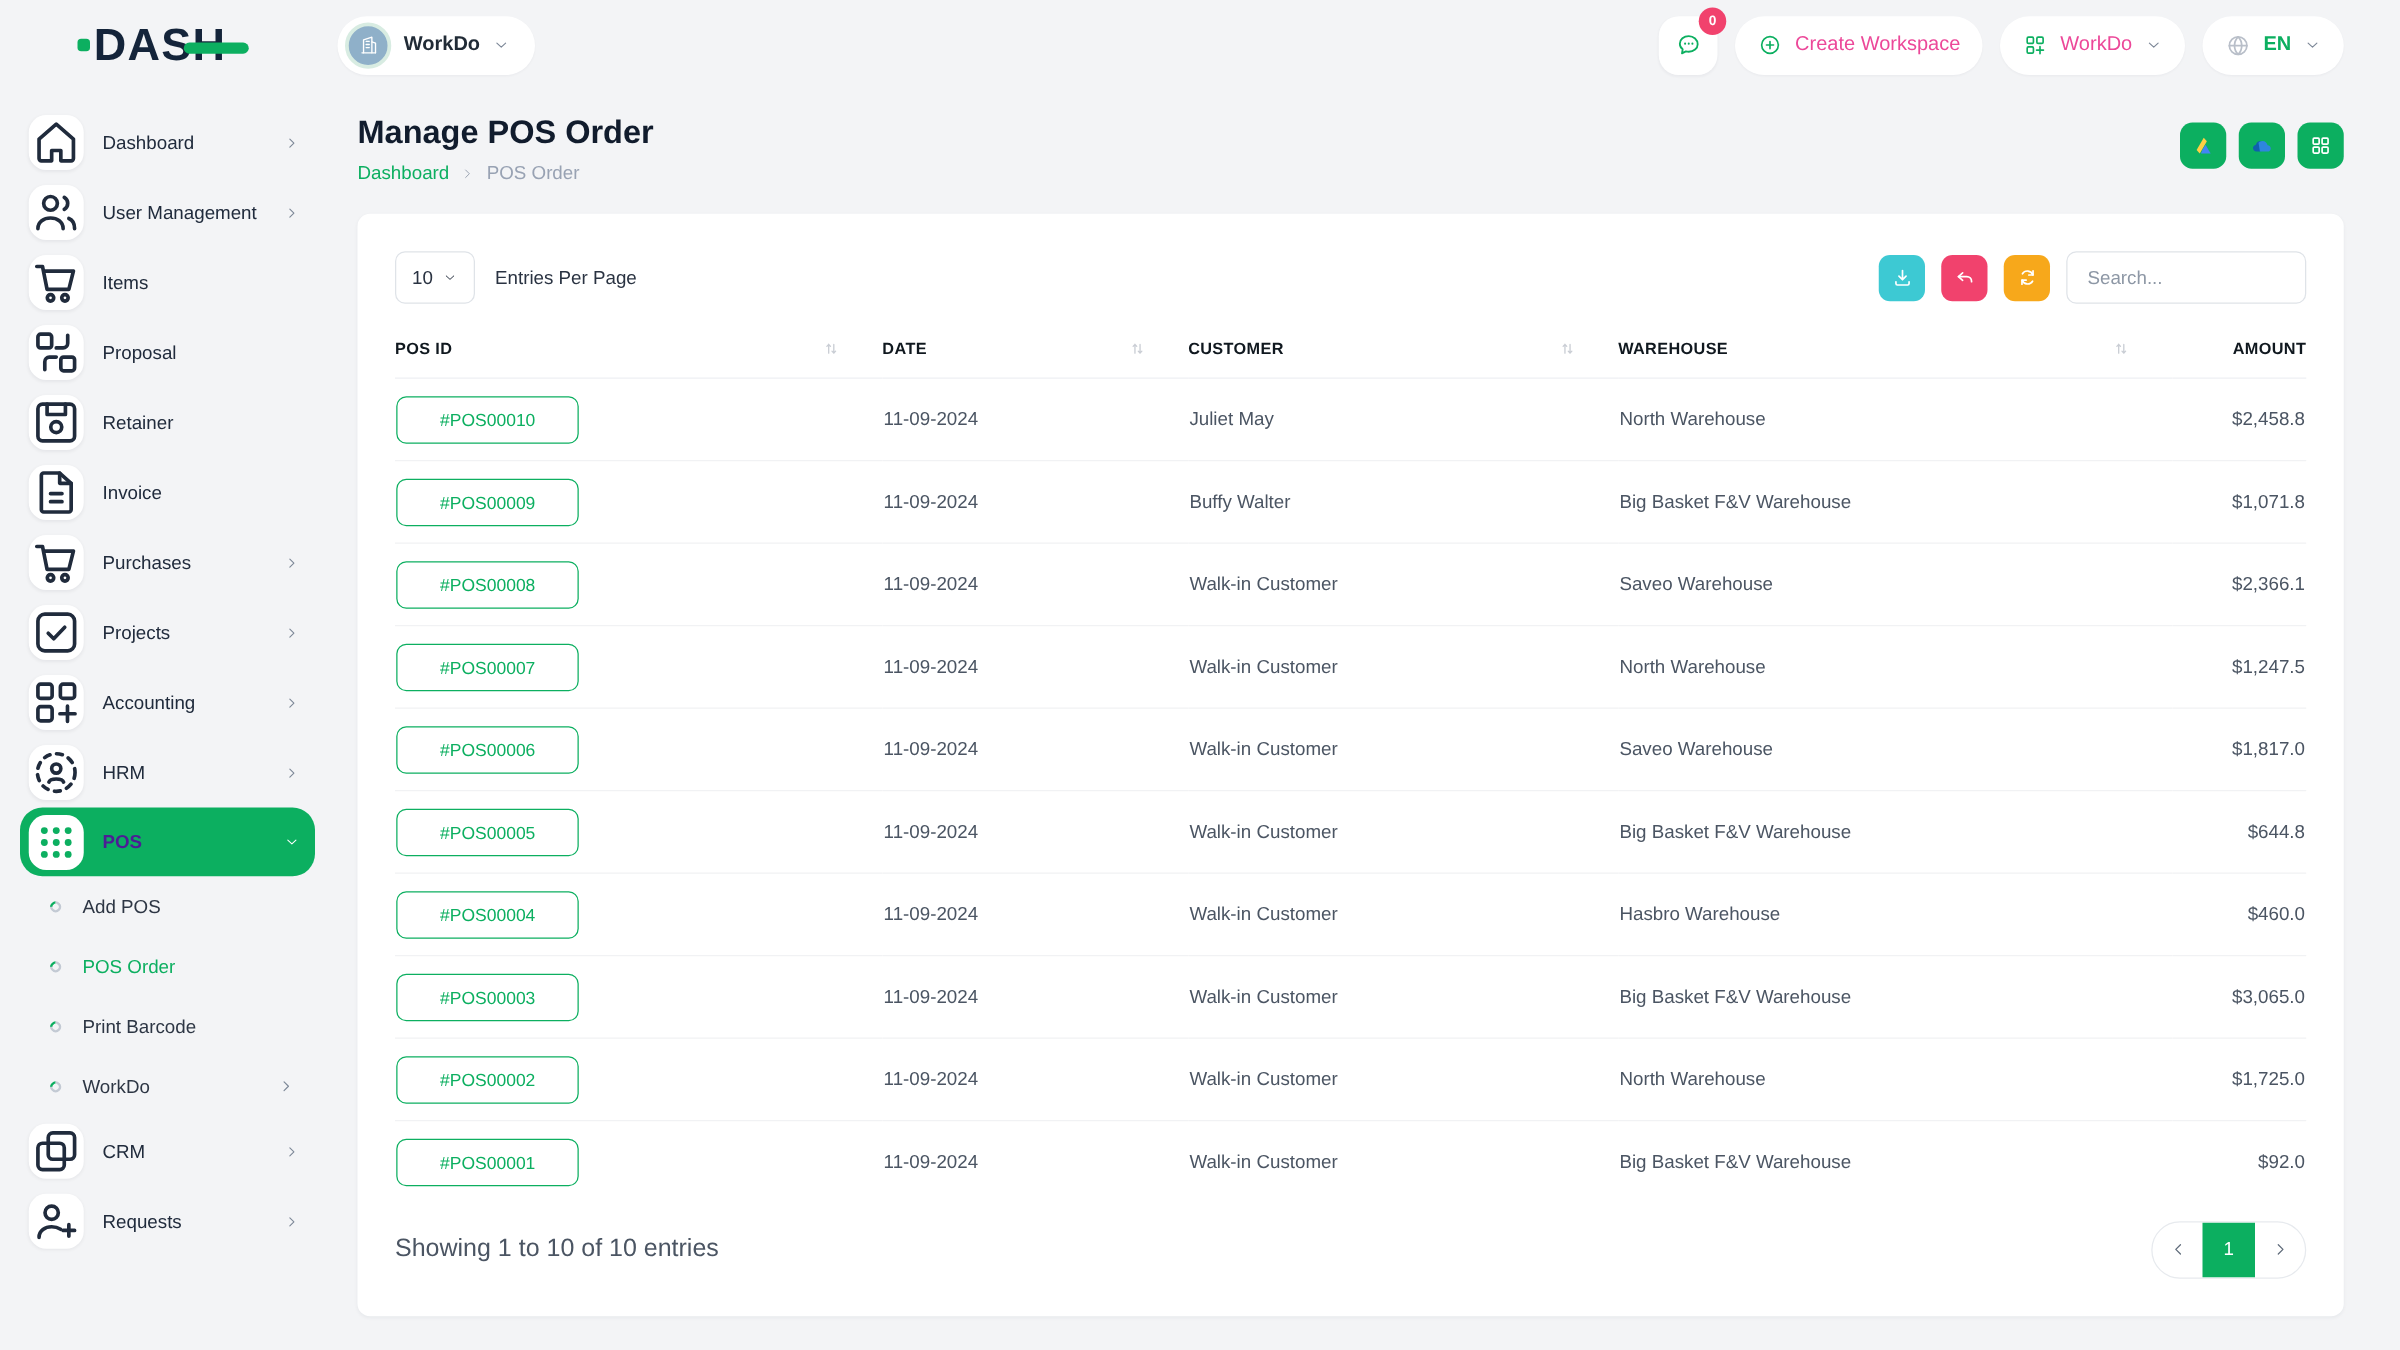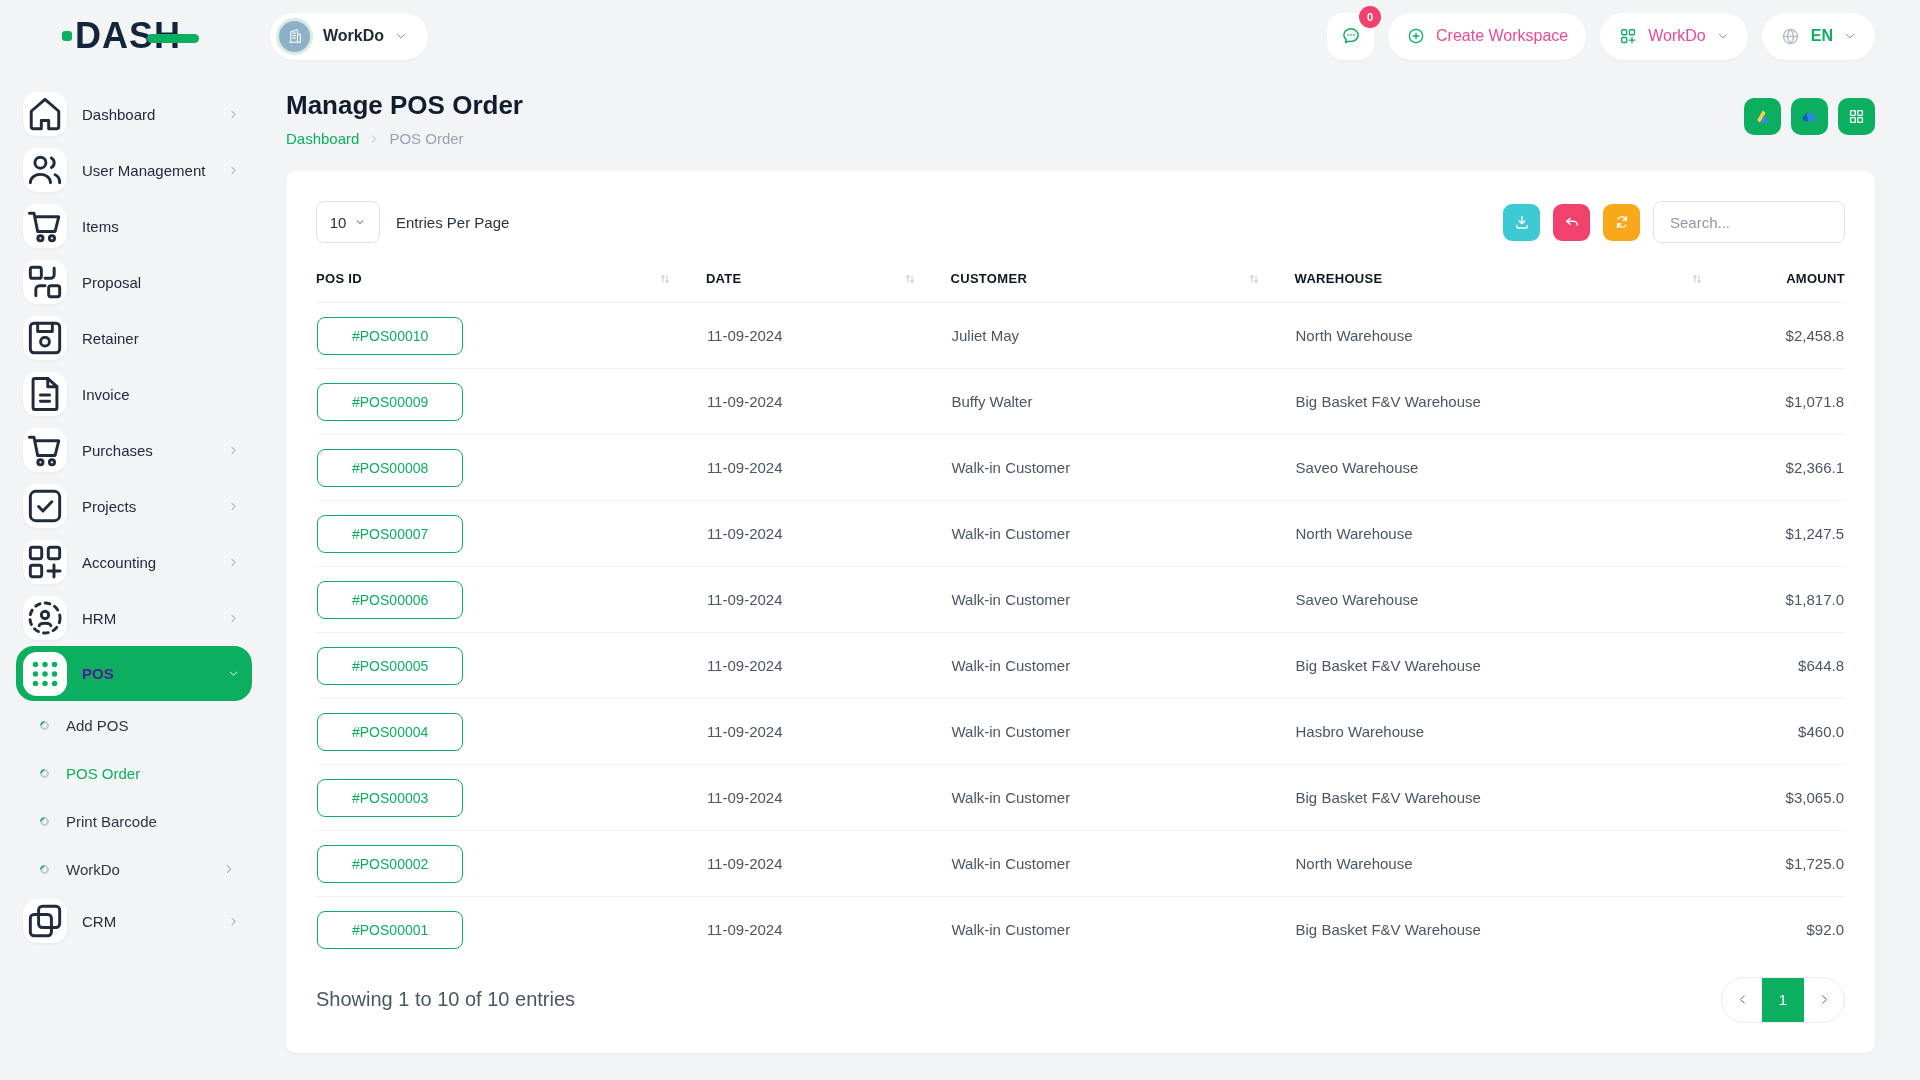--- a/index.html
+++ b/index.html
@@ -357,20 +357,35 @@
         </span>
       </div>
       <div class="side-item">
         <span class="tile">
           <svg viewBox="0 0 24 24" fill="none" stroke="currentColor" stroke-width="1.6" stroke-linecap="round" stroke-linejoin="round">
             <rect x="8.5" y="4" width="11.5" height="11.5" rx="2"></rect>
             <rect x="4" y="8.5" width="11.5" height="11.5" rx="2"></rect>
           </svg>
         </span>
         <span class="side-label">CRM</span>
+        <span class="icon chev">
+          <svg viewBox="0 0 24 24" fill="none" stroke="currentColor" stroke-width="1.6" stroke-linecap="round" stroke-linejoin="round">
+            <path d="M9 6l6 6-6 6"></path>
+          </svg>
+        </span>
+      </div>
+      <div class="side-item">
+        <span class="tile">
+          <svg viewBox="0 0 24 24" fill="none" stroke="currentColor" stroke-width="1.6" stroke-linecap="round" stroke-linejoin="round">
+            <circle cx="10" cy="8.3" r="2.9"></circle>
+            <path d="M4.5 19c0-3 2.7-4.6 5.5-4.6 1.4 0 2.8.4 3.9 1.1"></path>
+            <path d="M17.5 13.5v5M15 16h5"></path>
+          </svg>
+        </span>
+        <span class="side-label">Requests</span>
         <span class="icon chev">
           <svg viewBox="0 0 24 24" fill="none" stroke="currentColor" stroke-width="1.6" stroke-linecap="round" stroke-linejoin="round">
             <path d="M9 6l6 6-6 6"></path>
           </svg>
         </span>
       </div>
     </div>
 </div>
 
 <div class="main">

